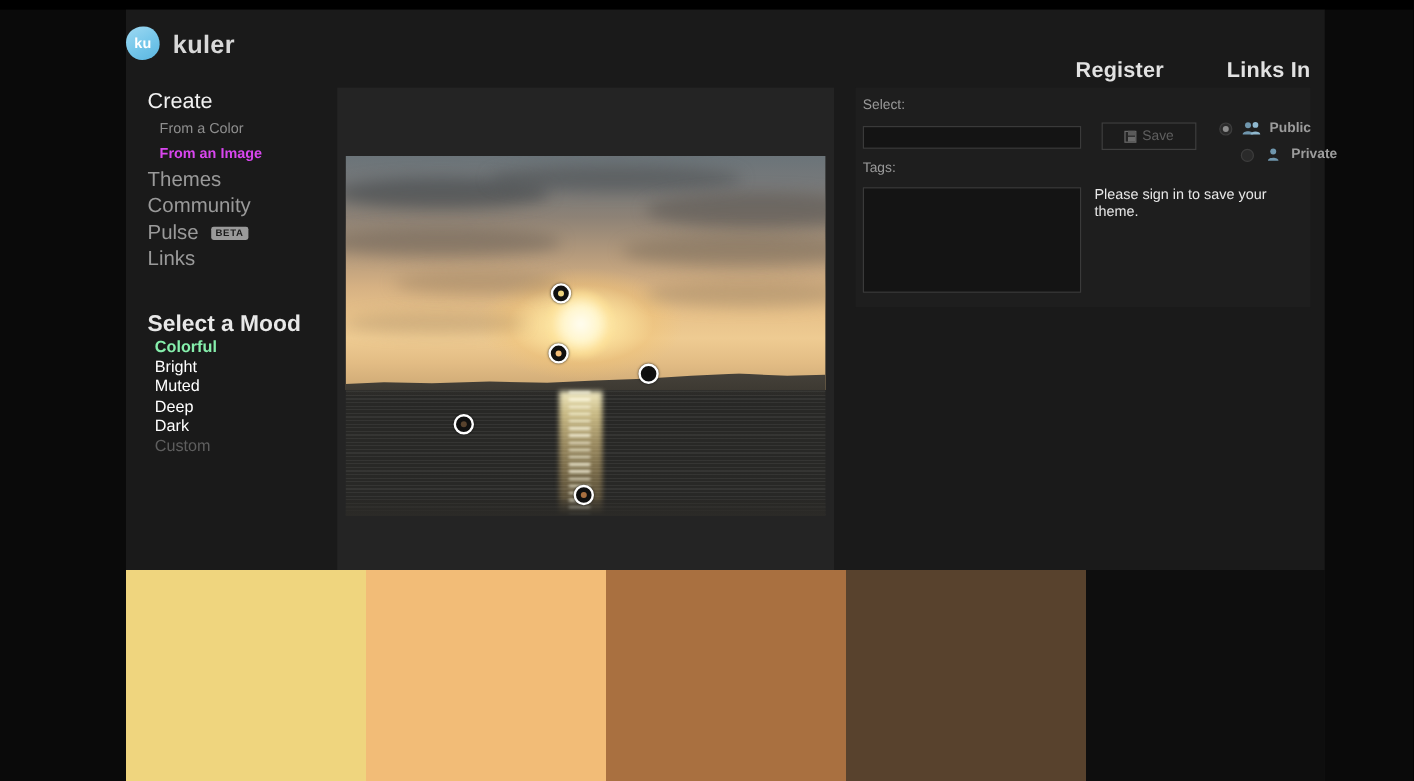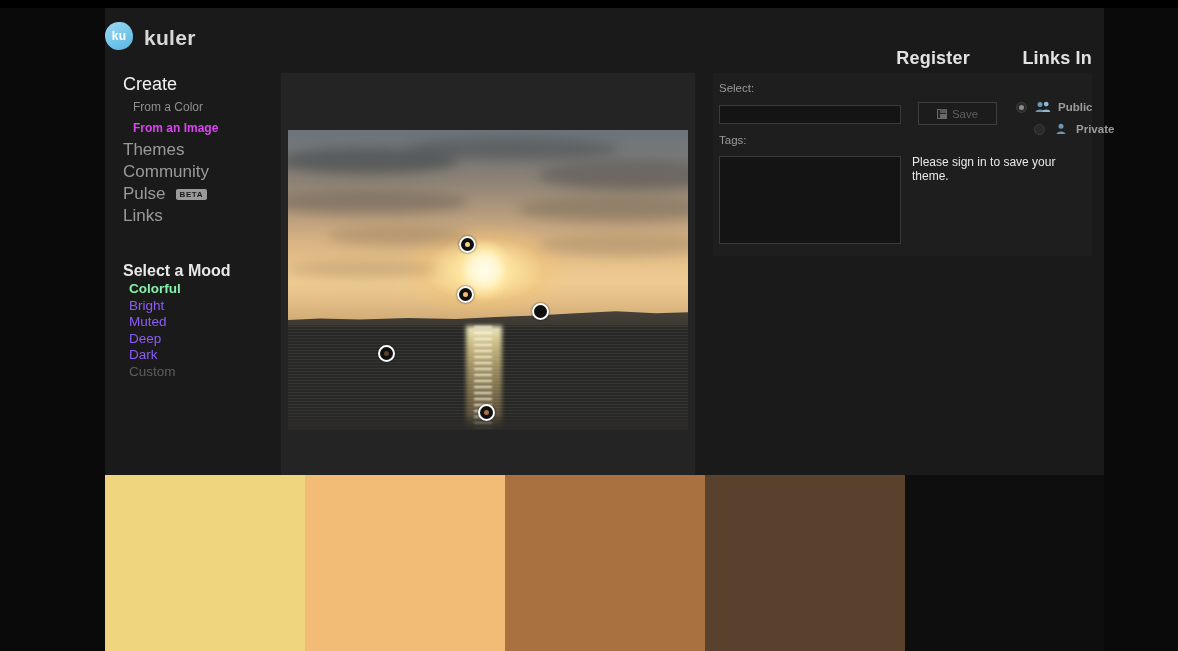--- a/index.html
+++ b/index.html
@@ -43,22 +43,22 @@
   .si-sub     { font-size:12px; color:#8e8e8e; padding-left:28px; line-height:21px; }
   .si-sub.active { color:#d946ef; font-weight:bold; }
   .si-main    { font-size:17px; color:#9a9a9a; padding-left:18px; line-height:22px; }
   .beta-badge {
     display:inline-block; vertical-align:2px; margin-left:10px;
     background:#9a9a9a; color:#1b1b1b; font-size:8px; font-weight:bold;
     padding:1px 4px 0 4px; border-radius:2px; letter-spacing:.6px;
     line-height:10px;
   }
   #mood { position:absolute; left:0px; top:253px; width:170px; }
-  .mood-title { font-size:16px; font-weight:bold; color:#e8e8e8; padding-left:18px; line-height:20px; }
-  .mood-item { font-size:13.5px; color:#8b5cf6; padding-left:24px; line-height:16.5px; cursor:pointer; }
+  .mood-title { font-size:19px; font-weight:bold; color:#e8e8e8; padding-left:18px; line-height:20px; }
+  .mood-item { font-size:13.5px; color:#ffffff; padding-left:24px; line-height:16.5px; cursor:pointer; }
   .mood-item.active { color:#86efac; font-weight:bold; }
   .mood-item.disabled { color:#5e5e5e; }
   
   #image-panel {
     position:absolute; left:176px; top:65px; width:414px; height:421px;
     background:#242424;
   }
   #photo {
     position:absolute; left:7px; top:57px; width:400px; height:300px;
     overflow:hidden;

